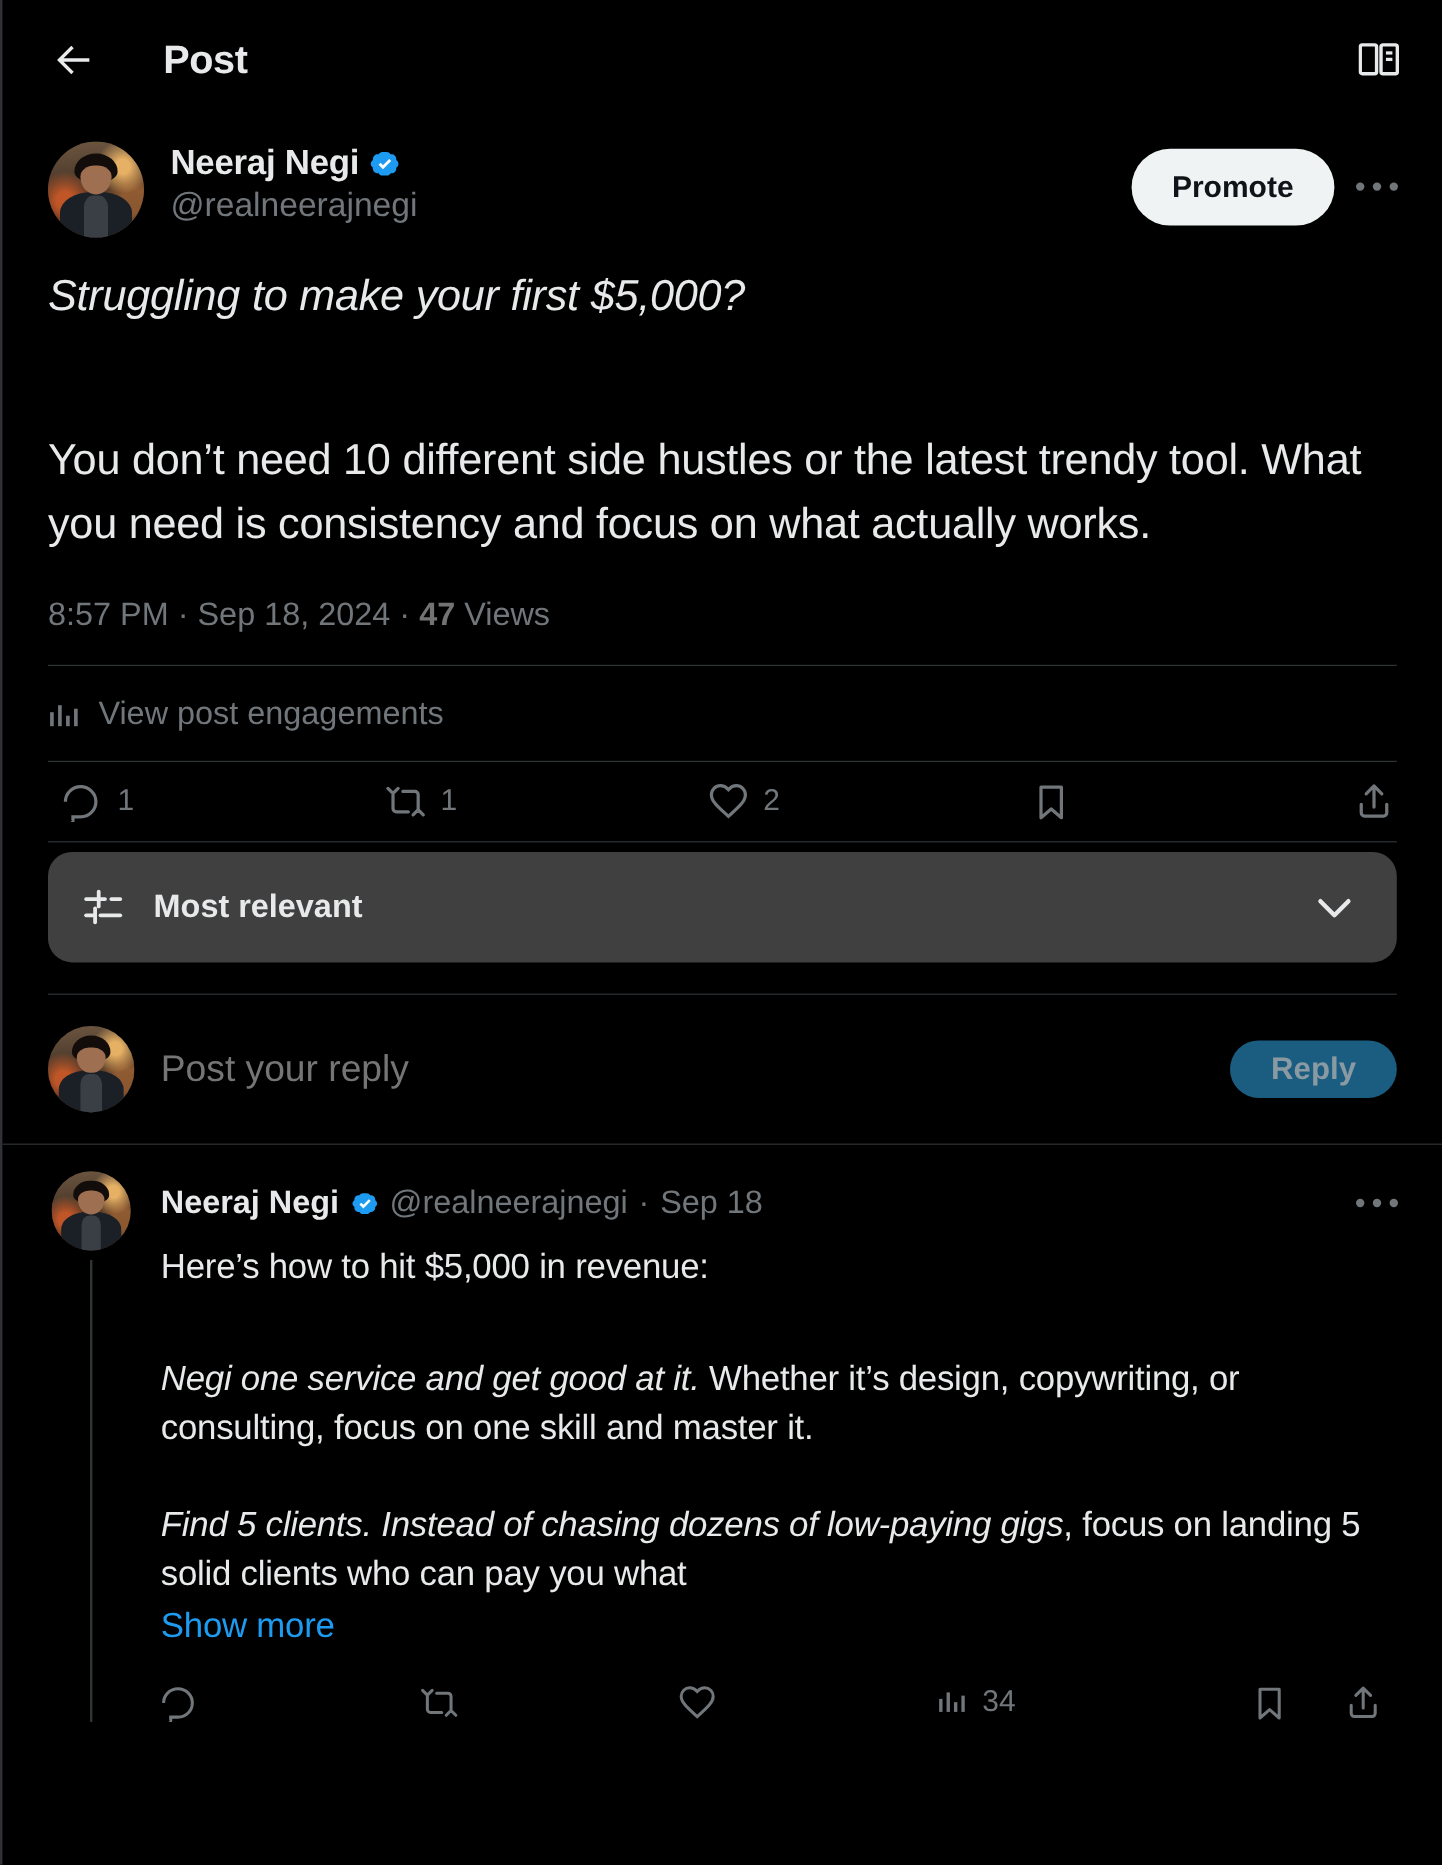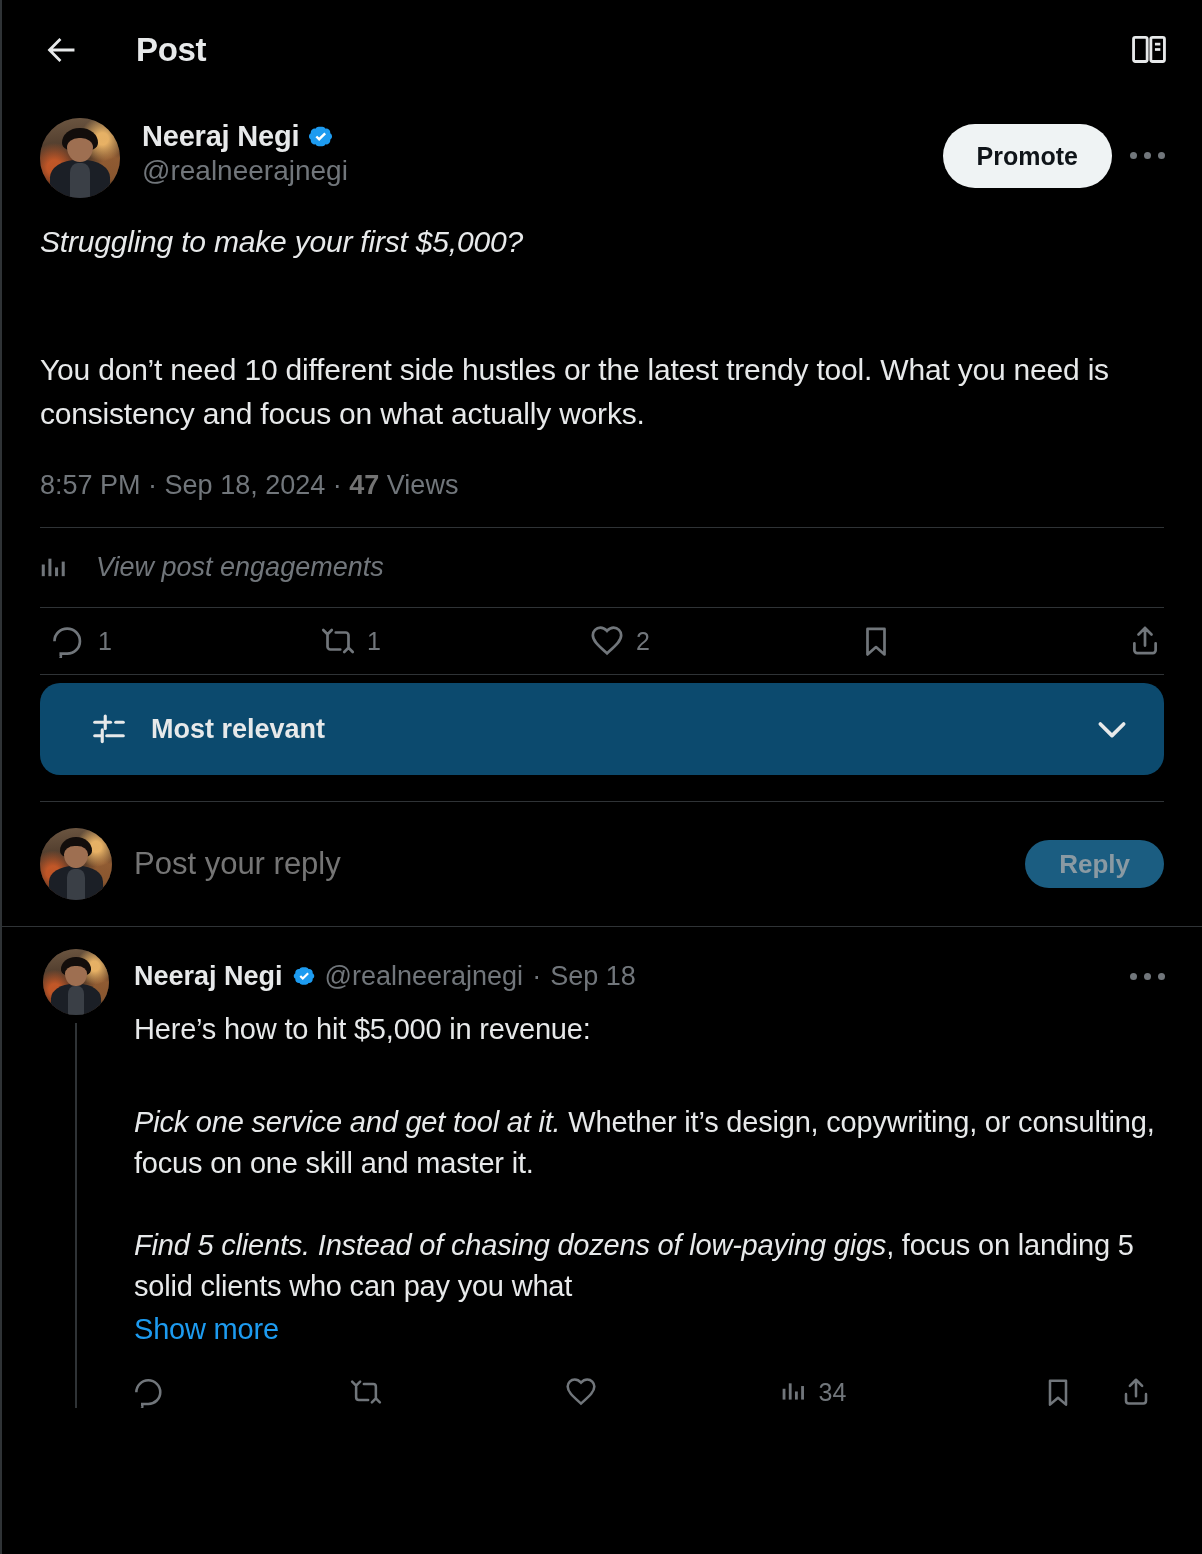--- a/index.html
+++ b/index.html
@@ -157,21 +157,21 @@
   }
   .dots i {
     width: 7px; height: 7px; border-radius: 50%;
     background: #71767b; display: block;
   }
 
   
   .post-body {
     padding: 22px 40px 0 38px;
     color: #e7e9ea;
-    font-size: 30px;
+    font-size: 36px;
     line-height: 1.47;
     letter-spacing: -0.2px;
   }
   .post-body p { margin: 0; }
   .post-body .gap { height: 42px; }
   .para-italic { font-style: italic; }
 
   .meta-line {
     padding: 34px 40px 0 38px;
     font-size: 27px;
@@ -180,25 +180,24 @@
   .meta-line b { color: #737373; font-weight: bold; }
 
   .divider {
     height: 1px;
     background: #2f3336;
     margin: 26px 38px 0 38px;
   }
 
   .engagements {
     display: flex;
-    align-items: center;
-    gap: 28px;
+    align-items: flex-end;
+    gap: 14px;
     padding: 24px 38px 24px 38px;
     cursor: pointer;
-    font-style: italic;
   }
   .engagements .label {
     font-size: 27px;
     color: #71767b;
   }
 
   
   .actions {
     display: flex;
     align-items: center;
@@ -214,26 +213,26 @@
   }
   .action.end { flex: 0 0 auto; justify-content: flex-end; }
   .action .cnt {
     font-size: 25px;
     color: #71767b;
   }
 
   
   .sort-wrap { padding: 8px 38px 0 38px; }
   .sort-pill {
-    background: #0c4a6e;
+    background: #404040;
     border-radius: 20px;
     height: 92px;
     display: flex;
     align-items: center;
-    padding: 0 32px 0 51px;
+    padding: 0 32px 0 28px;
     cursor: pointer;
   }
   .sort-label {
     font-size: 27px;
     font-weight: bold;
     color: #e7e9ea;
     margin-left: 24px;
   }
   .sort-spacer { flex: 1 1 auto; }
 
@@ -523,21 +522,21 @@
         <div class="dots-btn" style="margin:0">
           <span class="dots">
               <i></i>
               <i></i>
               <i></i>
             </span>
         </div>
       </div>
       <div class="reply-lead">Here’s how to hit $5,000 in revenue:</div>
       <div class="reply-body">
-        <p><span class="em">Pick one service and get tool at it.</span><span> Whether it’s design, copywriting, or consulting, focus on one skill and master it.</span></p>
+        <p><span class="em">Negi one service and get good at it.</span><span> Whether it’s design, copywriting, or consulting, focus on one skill and master it.</span></p>
         <div class="gap"></div>
         <p><span class="em">Find 5 clients. Instead of chasing dozens of low-paying gigs</span><span>, focus on landing 5 solid clients who can pay you what</span></p>
         <span class="show-more">Show more</span>
       </div>
       <div class="reply-actions">
         <div class="action">
           <svg width="32" height="32" viewBox="0 0 24 24">
             <path fill="none" stroke="#71767b" stroke-width="1.9" d="M1.75 12.1c0-4.9 4.02-8.85 8.98-8.85s8.98 3.95 8.98 8.85-4.02 8.85-8.98 8.85H6.2v2.3c0 .5-.6.8-1 .4"></path>
           </svg>
           <span class="cnt"></span>

